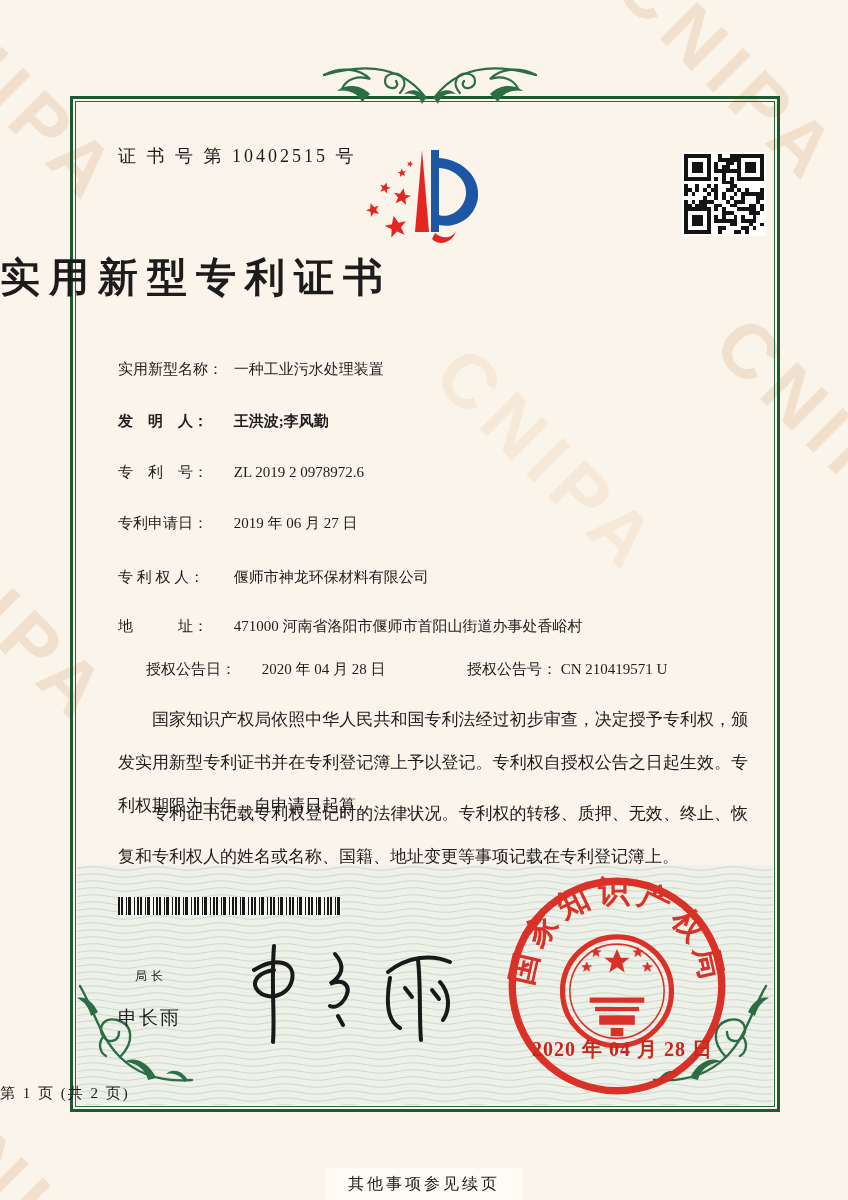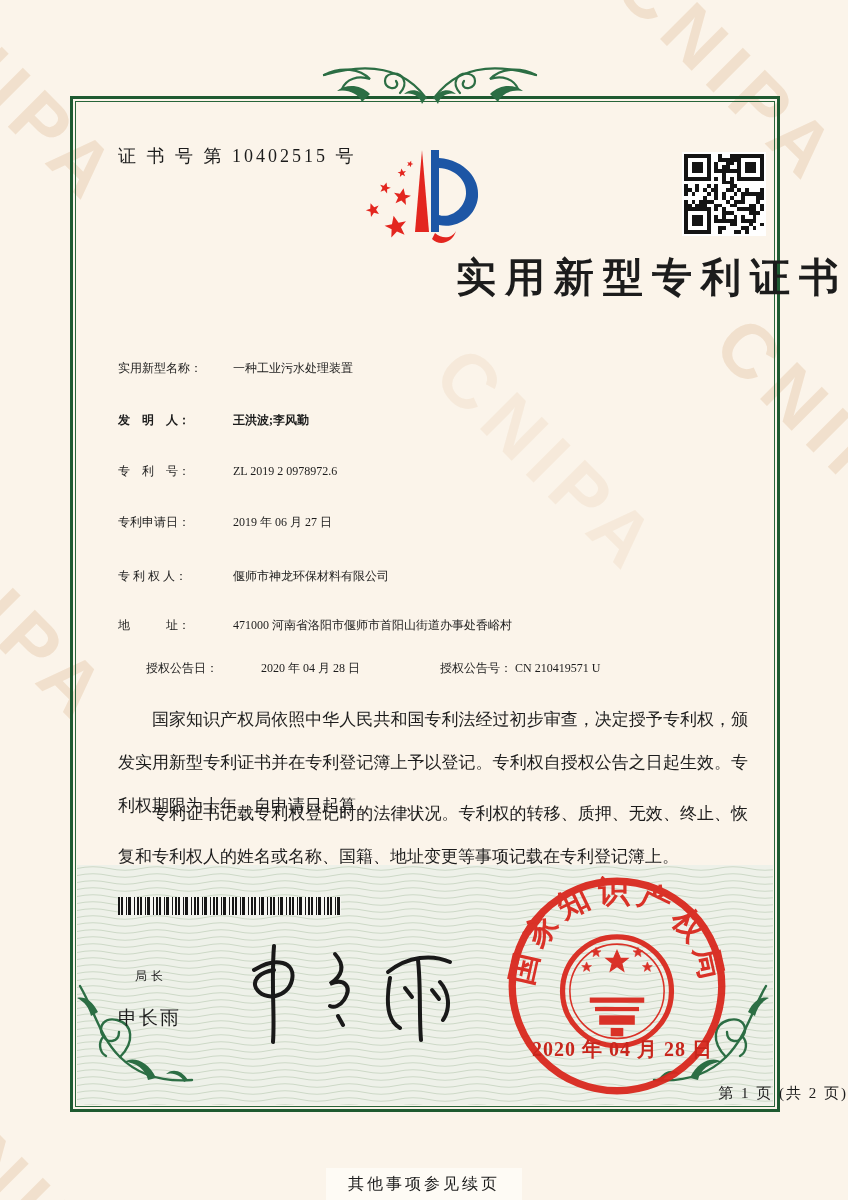--- a/index.html
+++ b/index.html
@@ -16,34 +16,34 @@
          border:3px solid #1e5a31;z-index:2;}
   .frame-inner{position:absolute;inset:2px;border:1px solid #27653a;}
   
   .band{position:absolute;left:1px;right:1px;bottom:1px;height:240px;background:#edf0e8;overflow:hidden;}
   .band svg{display:block;}
   
   .orn{z-index:3;color:#2c6e44;}
   
   .content{z-index:4;}
   .certno{left:118px;top:144px;font-size:18px;letter-spacing:3px;}
-  .title{left:0;top:250px;width:848px;text-align:right;font-size:40px;font-weight:bold;
+  .title{left:0;top:250px;width:848px;text-align:left;font-size:40px;font-weight:bold;
          letter-spacing:9px;}
-  .fieldrow{left:118px;width:640px;font-size:12px;}
+  .fieldrow{left:118px;width:640px;font-size:15px;}
   .fieldlabel{display:inline-block;min-width:112px;}
   .para{left:118px;width:630px;font-size:17px;line-height:43px;text-align:justify;text-indent:2em;}
   .barcode{left:118px;top:897px;width:223px;height:18px;z-index:4;
     background:repeating-linear-gradient(90deg,
       #161616 0 2px,#f6f6f2 2px 3px,#161616 3px 5px,#f6f6f2 5px 8px,
       #161616 8px 9px,#f6f6f2 9px 10px,#161616 10px 13px,#f6f6f2 13px 16px,
       #161616 16px 17px,#f6f6f2 17px 19px);}
   .sig-title{left:135px;top:968px;font-size:12px;letter-spacing:4px;z-index:4;}
   .sig-name{left:118px;top:1005px;font-size:19px;letter-spacing:2px;z-index:4;}
   .signature{left:240px;top:928px;z-index:4;}
-  .pageinfo{left:0;top:1084px;width:848px;text-align:right;font-size:15px;letter-spacing:2px;z-index:4;}
+  .pageinfo{left:0;top:1084px;width:848px;text-align:left;font-size:15px;letter-spacing:2px;z-index:4;}
   .note{left:0;top:1168px;width:848px;text-align:center;z-index:4;}
   .note span{display:inline-block;background:rgba(255,253,247,.8);padding:6px 22px;
              font-size:16px;letter-spacing:3px;}
   
   .seal{left:507px;top:876px;width:220px;height:220px;z-index:5;opacity:.95;}
   .sealdate{left:532px;top:1036px;width:185px;font-size:20px;font-weight:bold;color:#c8261c;
             letter-spacing:1px;z-index:6;}
   
   .qr{left:682px;top:152px;width:80px;height:80px;display:grid;
       grid-template-columns:repeat(21,1fr);grid-template-rows:repeat(21,1fr);

